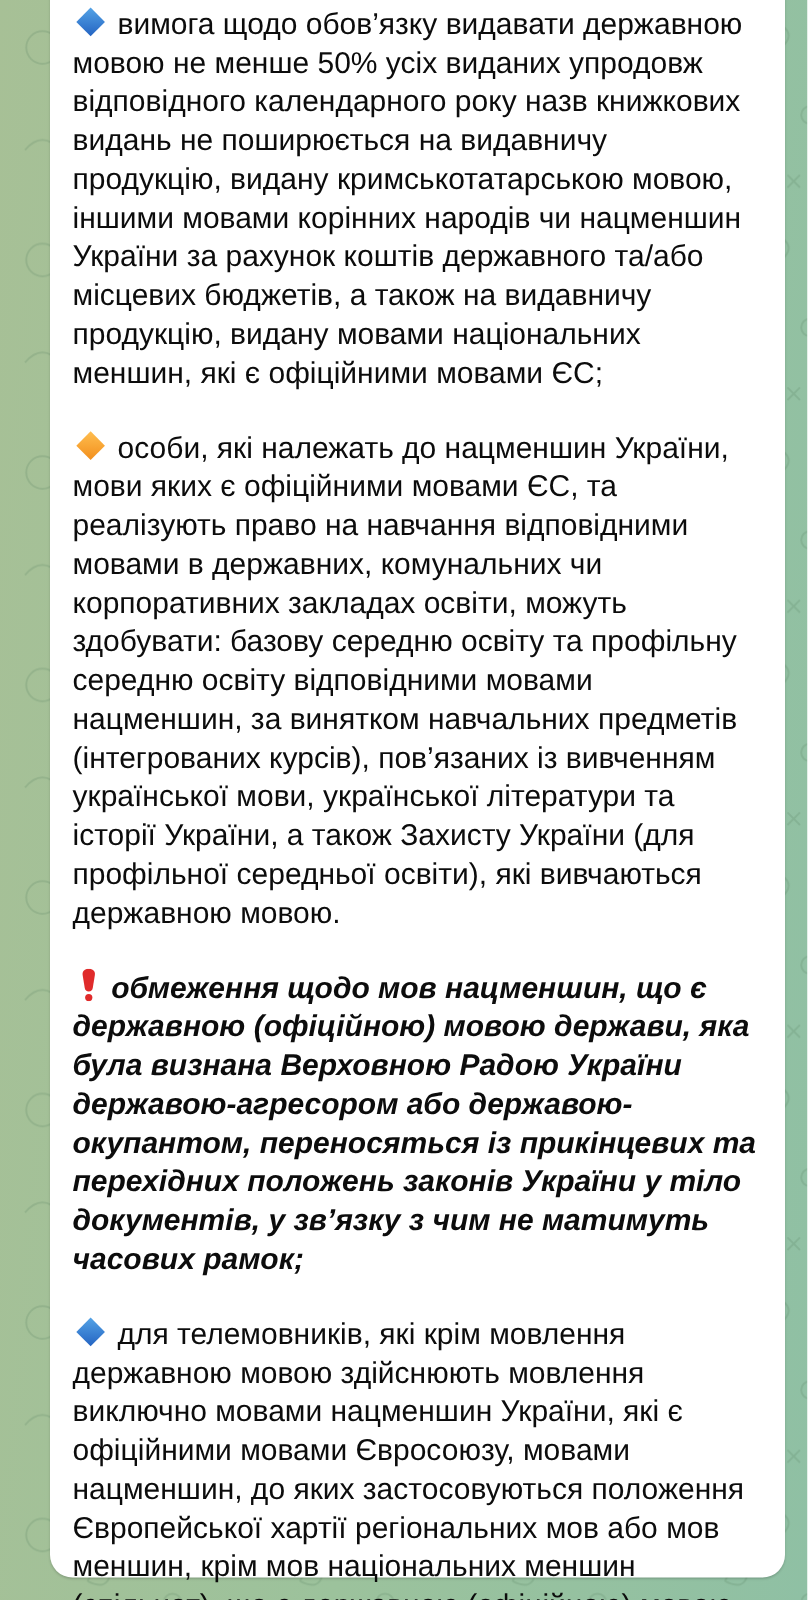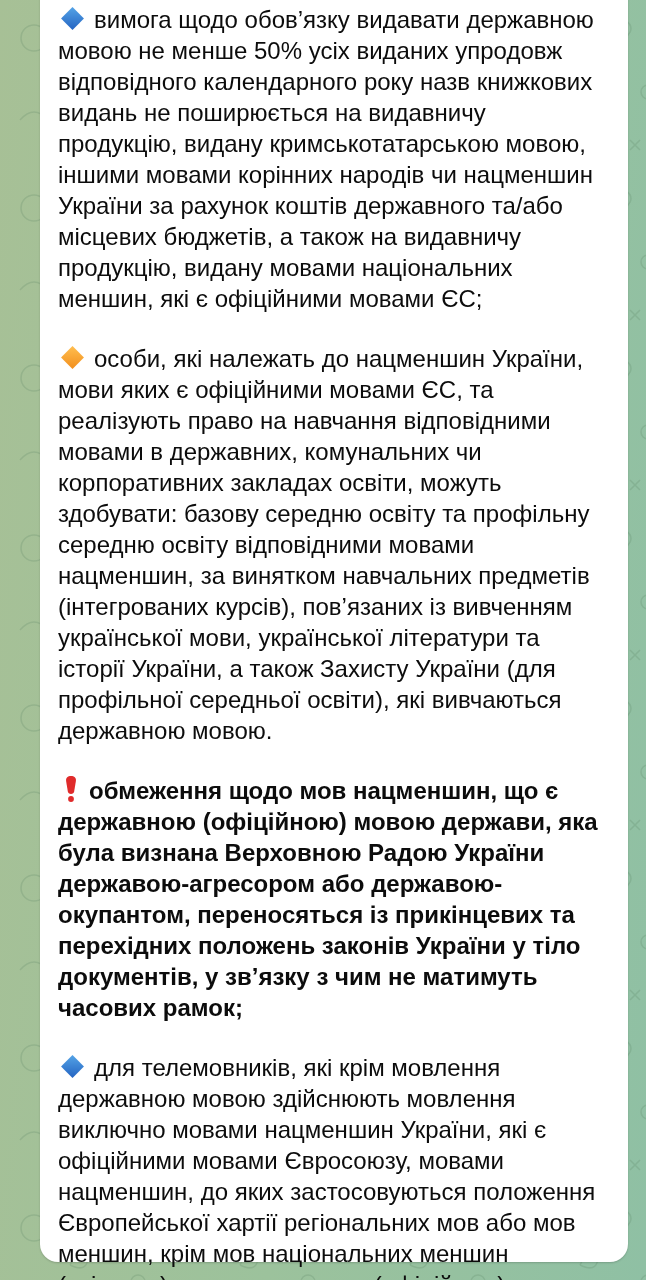--- a/index.html
+++ b/index.html
@@ -17,21 +17,21 @@
     width:588px;height:1286px;
     background:#ffffff;
     border-radius:18px;
     box-shadow:0 1px 2px rgba(0,0,0,0.18);
     box-sizing:border-box;
     padding:28px 18px 14px 18px;
   }
   .msg-text{color:#0c0c0c;font-size:24px;line-height:31px;}
   .para{margin:0 0 29px 0;text-indent:2px;}
   .para:last-of-type{margin-bottom:10px;}
-  .para.bold{font-weight:700;}
+  .para.bold{font-weight:700;font-style:italic;}
   .em-icon{display:inline-block;vertical-align:-3px;margin-right:9px;}
   .em-icon svg{display:block;}
 </style>
 </head>
 <body>
 
 <div class="screen">
 
   <svg class="doodles" xmlns="http://www.w3.org/2000/svg">
     <defs>

